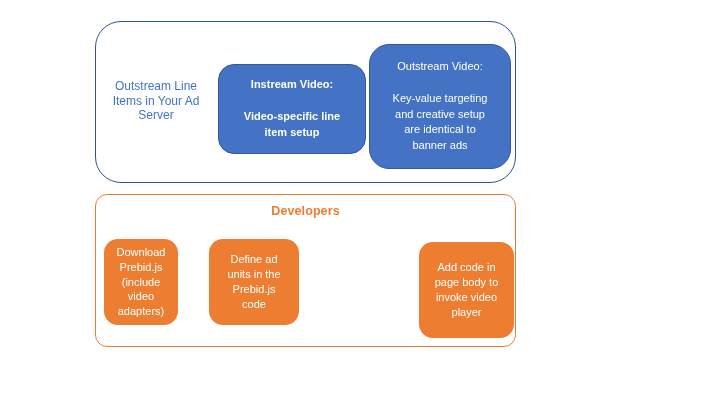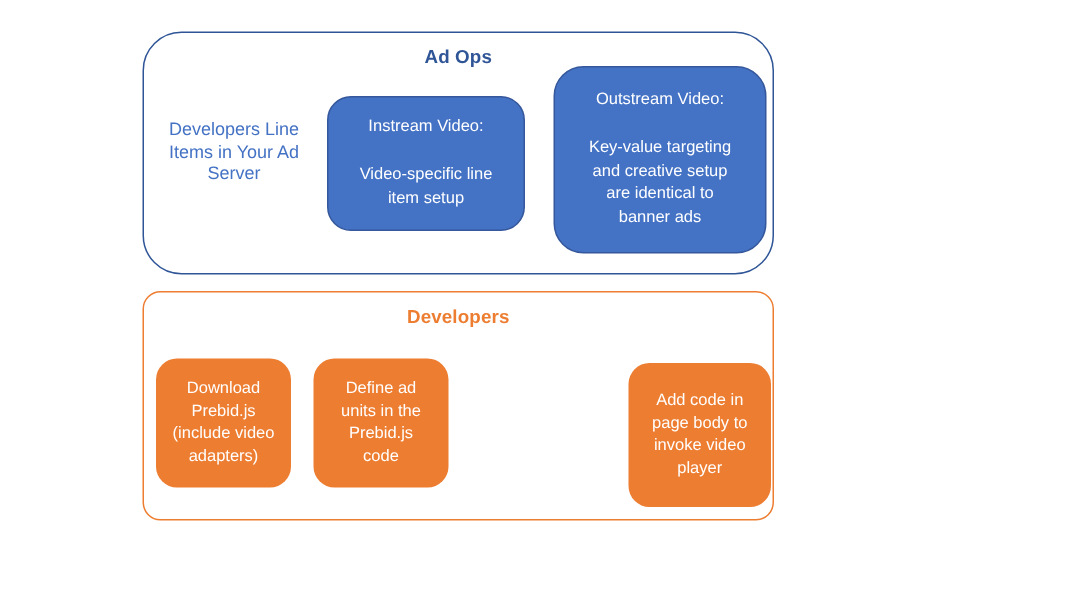--- a/index.html
+++ b/index.html
@@ -61,22 +61,23 @@
     text-align: center;
     display: flex;
     align-items: center;
     justify-content: center;
     white-space: pre-line;
     box-sizing: border-box;
     padding: 16px 8px;
   }
   .box-instream {
     left: 122px; top: 42px;
-    width: 132px; height: 90px;
+    width: 148px; height: 90px;
     border-radius: 16px;
+    font-weight: bold;
   }
   .box-outstream {
     left: 273px; top: 22px;
     width: 142px; height: 125px;
     border-radius: 20px;
   }
 
   .orange-box {
     position: absolute;
     background: #ED7D31;
@@ -85,34 +86,33 @@
     line-height: 1.35;
     text-align: center;
     display: flex;
     align-items: center;
     justify-content: center;
     white-space: pre-line;
     box-sizing: border-box;
     padding: 4px 4px;
     border-radius: 14px;
   }
-  .dev-box-1 { left: 8px;   top: 44px; width: 90px; height: 86px; }
+  .dev-box-1 { left: 8px;   top: 44px; width: 74px; height: 86px; }
   .dev-box-2 { left: 113px; top: 44px; width: 90px; height: 86px; }
   .dev-box-3 { left: 218px; top: 40px; width: 95px; height: 95px; }
   .dev-box-4 { left: 323px; top: 47px; width: 95px; height: 96px; }
 </style>
 </head>
 <body>
 
 <div class="canvas">
 
   <div class="group group-adops">
-    <div class="group-title blue">Ad Ops</div>
 
-    <div class="side-note">Developers Line
+    <div class="side-note">Outstream Line
 Items in Your Ad
 Server</div>
 
     <div class="blue-box box-instream">Instream Video:
 
 Video-specific line
 item setup</div>
 
     <div class="blue-box box-outstream">Outstream Video:
 

